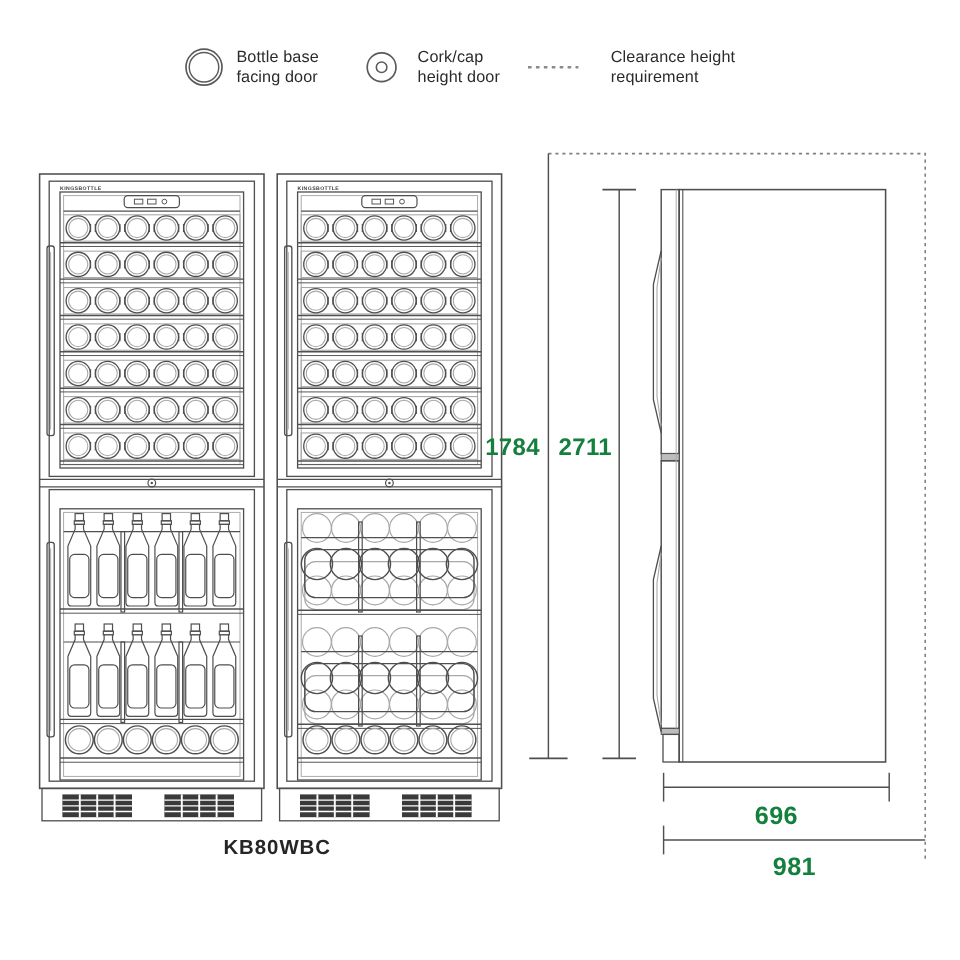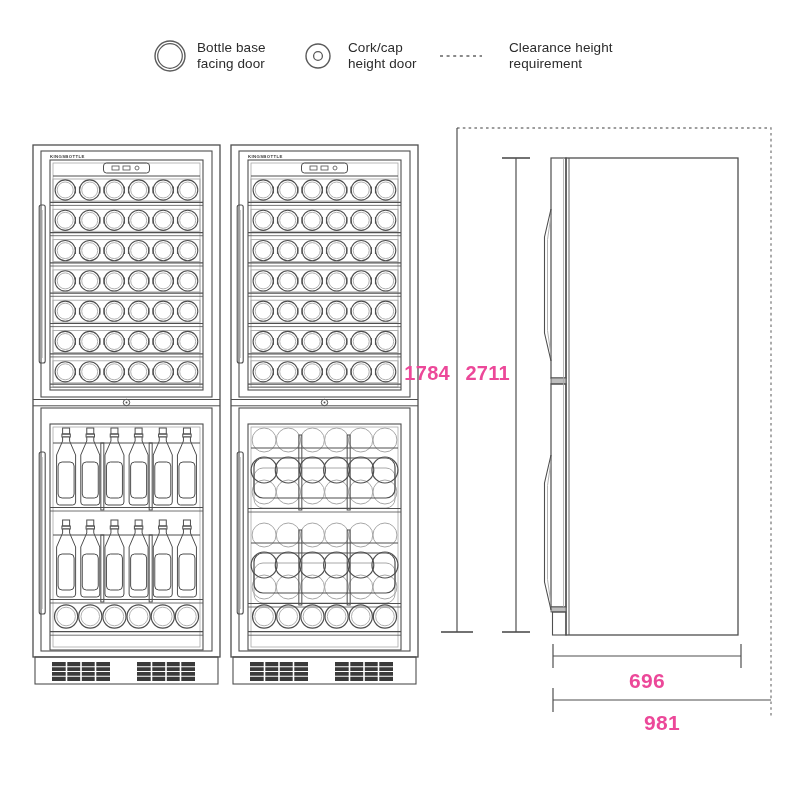--- a/index.html
+++ b/index.html
@@ -7,21 +7,21 @@
     position:relative;width:800px;height:800px;background:#ffffff;
     font-family:"Liberation Sans", sans-serif;overflow:hidden;padding-left:43px;
   }
   #drawing{position:absolute;left:0;top:0;}
   .legend-label{
     position:absolute;font-size:13.5px;line-height:16px;font-weight:500;
     color:#2b2b2b;white-space:pre-line;letter-spacing:.1px;
   }
   .legend-icon{position:absolute;}
   .dim-label{
-    position:absolute;color:#ec4899;font-weight:700;
+    position:absolute;color:#15803d;font-weight:700;
     font-size:20px;letter-spacing:.3px;
   }
   .dim-label.small{font-size:21px;}
   .dim-label.right{text-align:right;}
   .dim-label.center{text-align:center;}
   #model-label{
     position:absolute;left:131px;top:697px;width:200px;text-align:center;
     font-size:17px;font-weight:700;letter-spacing:.8px;color:#262626;
   }
 </style>
@@ -676,13 +676,14 @@
     </svg>
     <div class="legend-label" style="left:489px;top:40px;margin-left:20px;">Clearance height
 requirement</div>
   </div>
 
   <div class="dim-label right" style="left:383px;top:362px;width:67px;">1784</div>
   <div class="dim-label right" style="left:443px;top:362px;width:67px;">2711</div>
   <div class="dim-label small center" style="left:597px;top:669px;width:100px;">696</div>
   <div class="dim-label small center" style="left:612px;top:711px;width:100px;">981</div>
 
+  <div id="model-label">KB80WBC</div>
 </div>
 
 </body></html>

